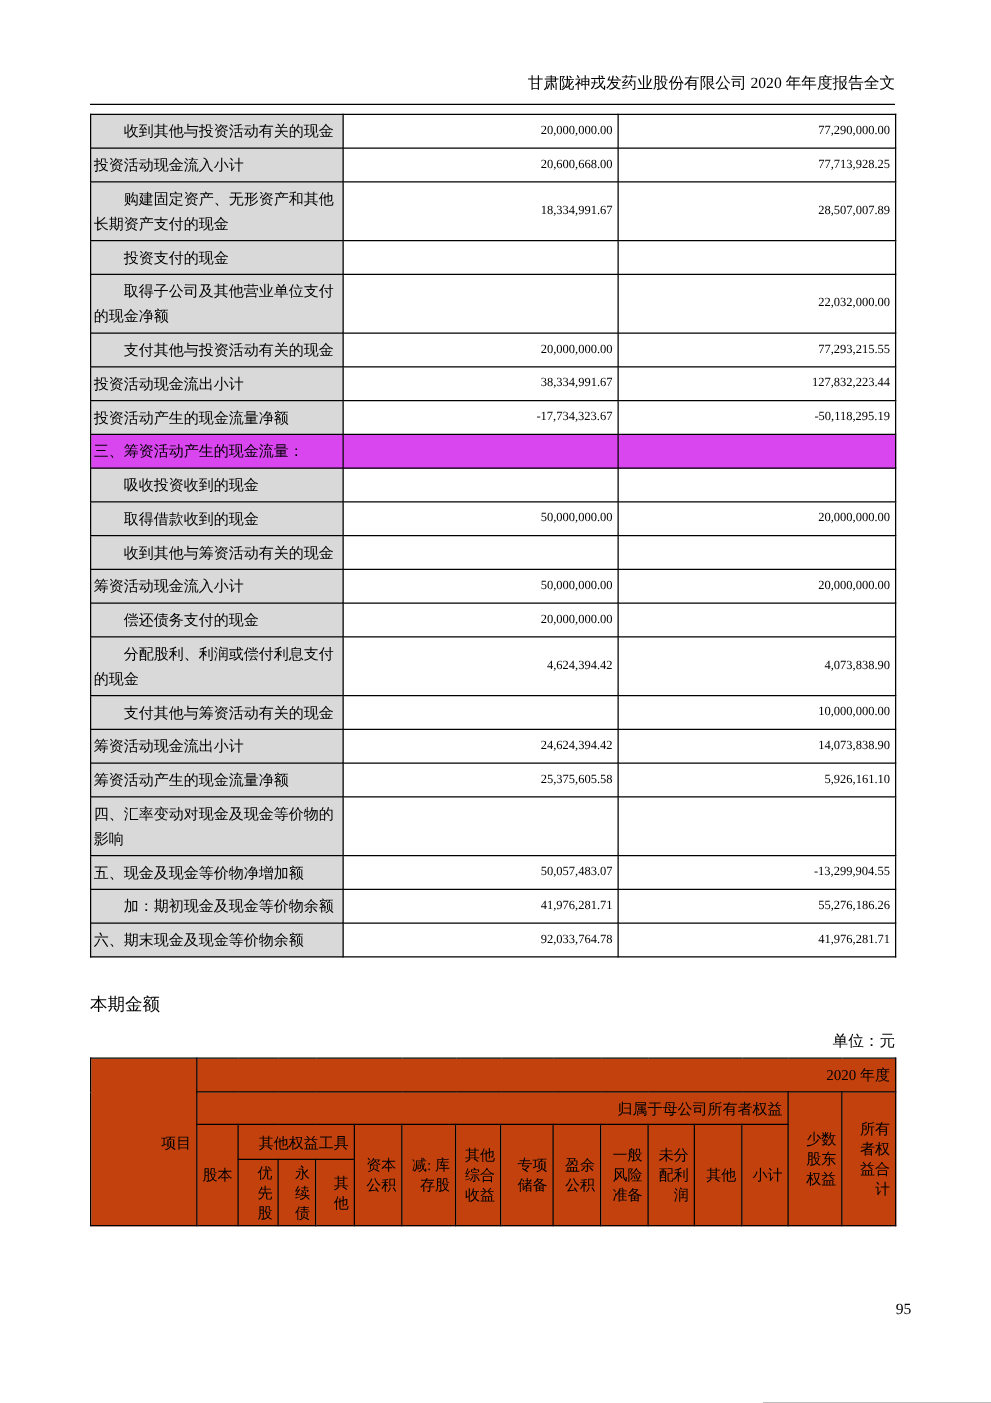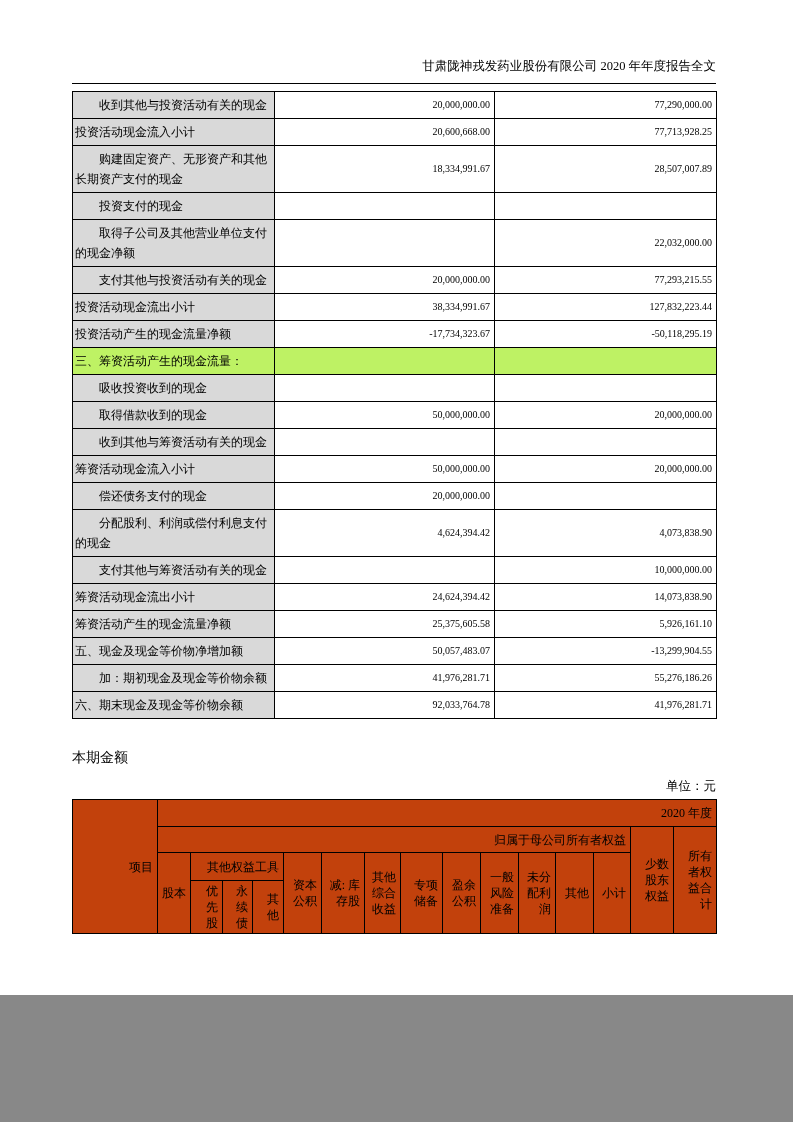--- a/index.html
+++ b/index.html
@@ -1,18 +1,18 @@
 <!DOCTYPE html>
 <html><head>
 <meta charset="utf-8">
 <style>
   * { margin: 0; padding: 0; box-sizing: border-box; }
   html, body { background: #888; }
   .page {
-    width: 793px; height: 995px;
+    width: 793px; height: 1122px;
     background: #ffffff;
     margin: 0 auto;
     position: relative;
     font-family: "Liberation Serif", "DejaVu Serif", serif;
     color: #000;
     overflow: hidden;
   }
   .content { padding: 0 77px 0 72px; }
 
   
@@ -44,21 +44,21 @@
     font-size: 12px;
     padding: 3px 3px 3px 2px;
     word-break: break-all;
   }
   table.cf td.label.indent { text-indent: 2em; }
   table.cf td.num {
     font-size: 10px;
     text-align: right;
     padding: 3px 4px 3px 2px;
   }
-  table.cf tr.shaded td { background: #bef264; }
+  table.cf tr.shaded td { background: #d946ef; }
 
   
   .section-heading {
     margin-top: 22px;
     font-size: 14.5px;
     font-weight: bold;
     line-height: 20px;
   }
   .section-sub {
     margin-top: 30px;
@@ -198,20 +198,25 @@
   </tr>
           <tr>
     <td class="label">筹资活动现金流出小计</td>
     <td class="num">24,624,394.42</td>
     <td class="num">14,073,838.90</td>
   </tr>
           <tr>
     <td class="label">筹资活动产生的现金流量净额</td>
     <td class="num">25,375,605.58</td>
     <td class="num">5,926,161.10</td>
+  </tr>
+          <tr>
+    <td class="label">四、汇率变动对现金及现金等价物的影响</td>
+    <td class="num"></td>
+    <td class="num"></td>
   </tr>
           <tr>
     <td class="label">五、现金及现金等价物净增加额</td>
     <td class="num">50,057,483.07</td>
     <td class="num">-13,299,904.55</td>
   </tr>
           <tr>
     <td class="label indent">加：期初现金及现金等价物余额</td>
     <td class="num">41,976,281.71</td>
     <td class="num">55,276,186.26</td>

